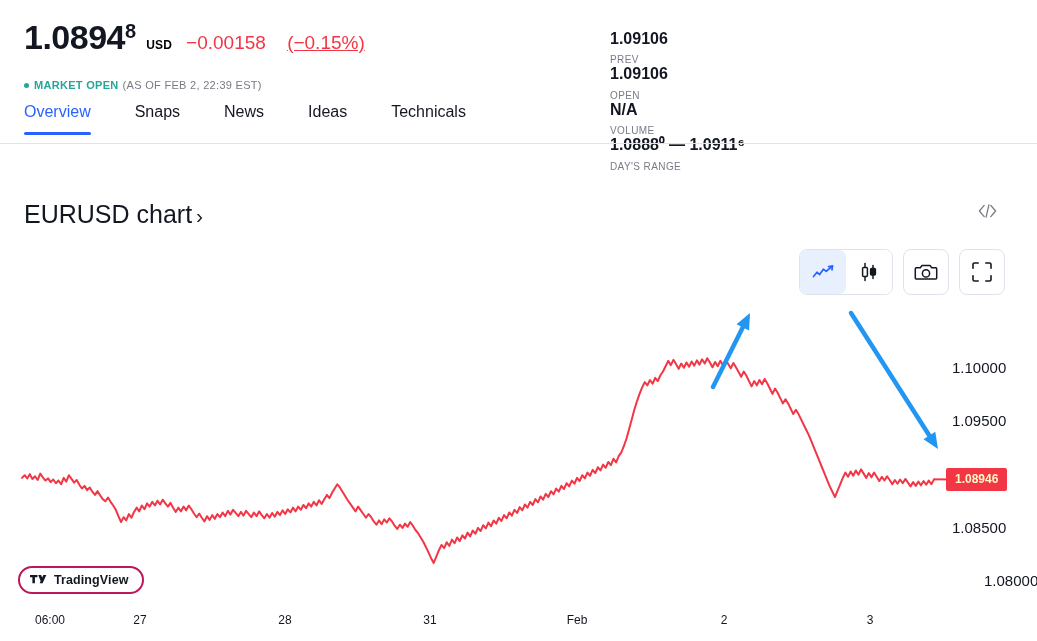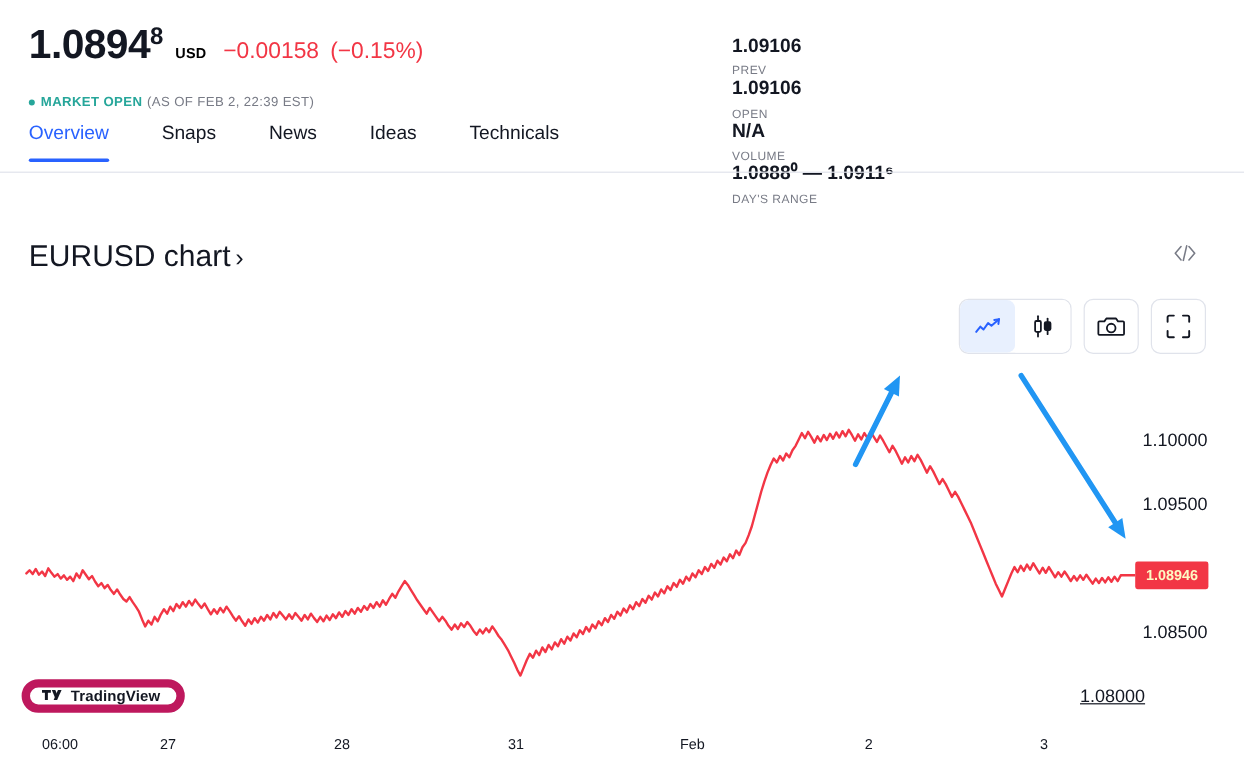--- a/index.html
+++ b/index.html
@@ -25,21 +25,21 @@
     font-size: 20px; font-weight: 700; color: #131722;
     position: relative; top: -11px; margin-left: 0px;
   }
   .price-cur {
     font-size: 12px; font-weight: 600; color: #000000;
     margin-left: 10px; letter-spacing: .2px;
   }
   .price-change {
     font-size: 19px; font-weight: 500; color: #f23645; margin-left: 14px;
   }
-  .price-change .pct { margin-left: 4px; }
+  .price-change .pct { margin-left: 16px; text-decoration: underline; }
 
   .market-status {
     margin-top: 25px; font-size: 11px; letter-spacing: .3px;
     display: flex; align-items: center;
   }
   .status-dot {
     width: 5px; height: 5px; border-radius: 50%;
     background: #26a69a; margin-right: 5px; display: inline-block;
   }
   .status-open { color: #26a69a; font-weight: 600; }
@@ -117,21 +117,21 @@
     position: absolute; font-size: 12px; color: #131722; white-space: nowrap;
     top: 313px; transform: translateX(-50%);
   }
   .price-badge {
     position: absolute; background: #f23645; color: #fef9c3;
     font-size: 12px; font-weight: 700; padding: 4px 9px 5px 9px;
     border-radius: 2px; white-space: nowrap; left: 946px; top: 471px;
   }
   .tv-logo {
     position: absolute; left: 18px; top: 266px;
-    height: 28px; padding: 0 13px 0 10px; border: 7px solid #be185d;
+    height: 28px; padding: 0 13px 0 10px; border: 2px solid #be185d;
     border-radius: 14px; background: #fff; display: flex; align-items: center;
     gap: 7px; cursor: pointer;
   }
   .tv-logo-txt { font-size: 12.5px; font-weight: 600; color: #131722; letter-spacing: .1px; }
 </style>
 </head>
 <body>
 
 <div id="root">
 
@@ -239,21 +239,21 @@
           <polygon points="938,149 923.4812661947968,139.29400346725538 935.2746404119927,131.74971260772577" fill="#2196f3"></polygon>
         </g>
       <line id="price-tick" x1="934" x2="946" stroke="#f23645" stroke-width="2" y1="179.37033898305043" y2="179.37033898305043"></line>
     </svg>
 
     <div id="y-labels">
         <div class="y-label" style="left: 952px; top: 59.2712px;">1.10000</div>
         <div class="y-label" style="left: 952px; top: 112.449px;">1.09500</div>
         <div class="y-label" style="left: 952px; top: 165.627px;">1.09000</div>
         <div class="y-label" style="left: 952px; top: 218.805px;">1.08500</div>
-        <div class="y-label" style="left: 900px; top: 271.983px; text-decoration: underline;">1.08000</div>
+        <div class="y-label" style="left: 984px; top: 271.983px;">1.08000</div>
       </div>
     <div id="x-labels">
         <div class="x-label" style="left: 50px;">06:00</div>
         <div class="x-label" style="left: 140px;">27</div>
         <div class="x-label" style="left: 285px;">28</div>
         <div class="x-label" style="left: 430px;">31</div>
         <div class="x-label" style="left: 577px;">Feb</div>
         <div class="x-label" style="left: 724px;">2</div>
         <div class="x-label" style="left: 870px;">3</div>
       </div>

